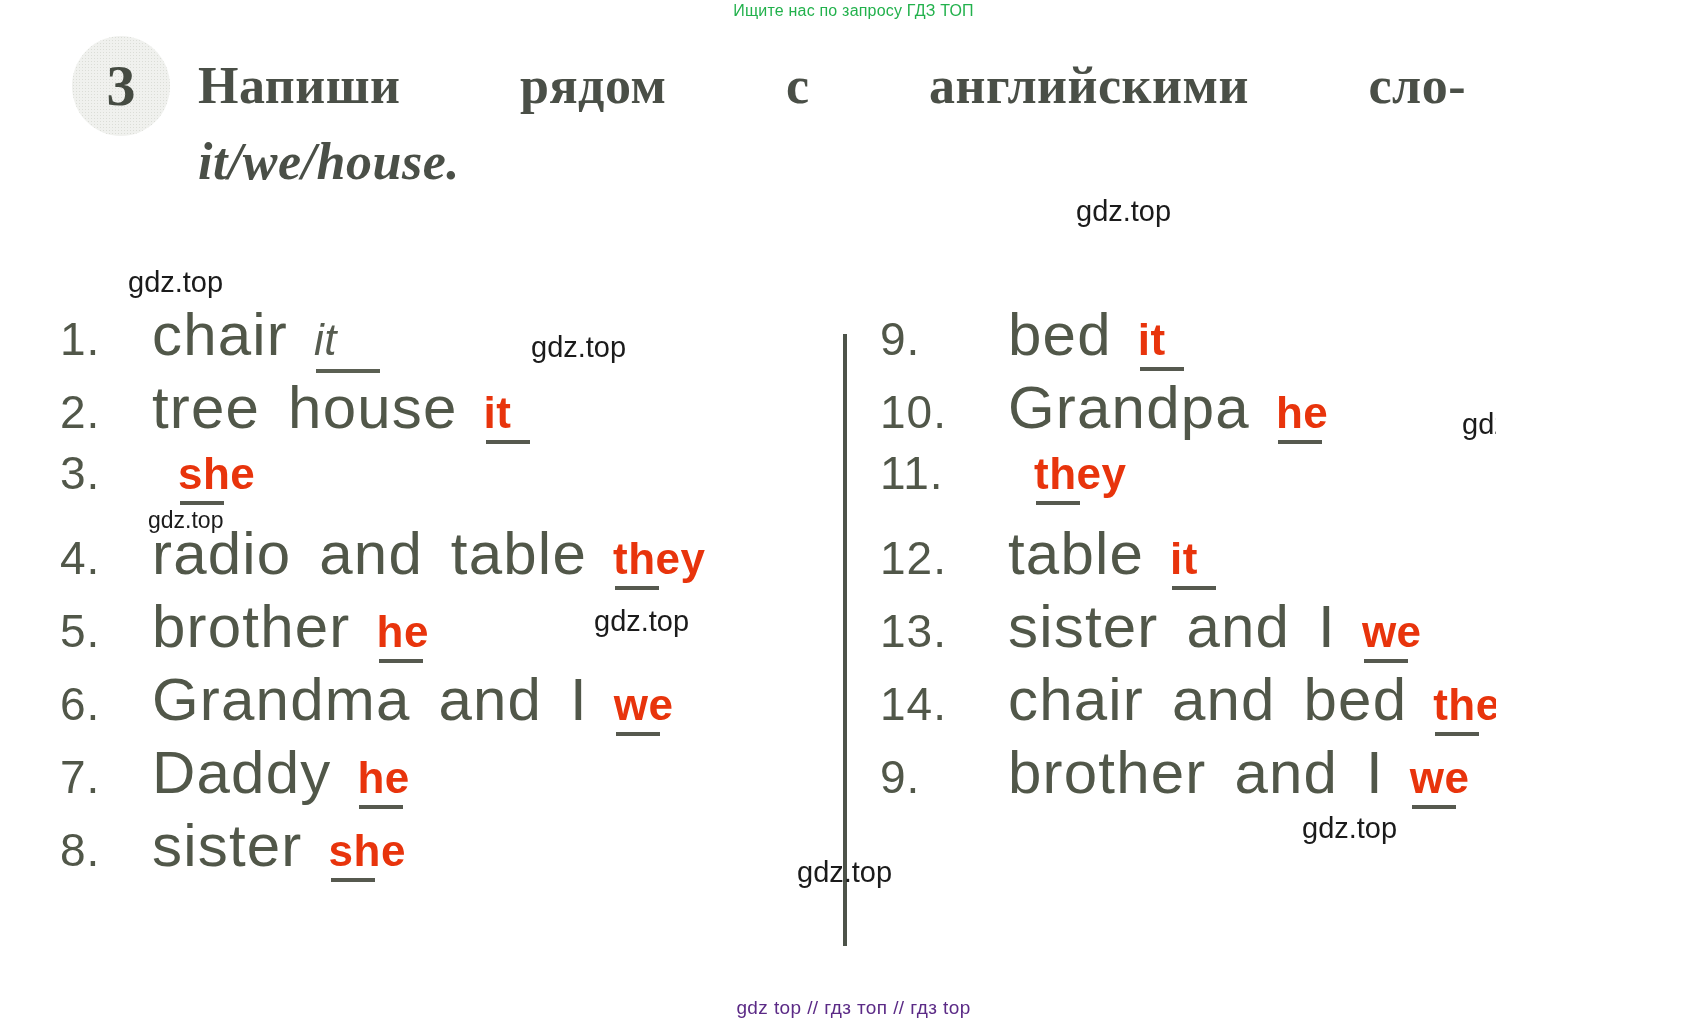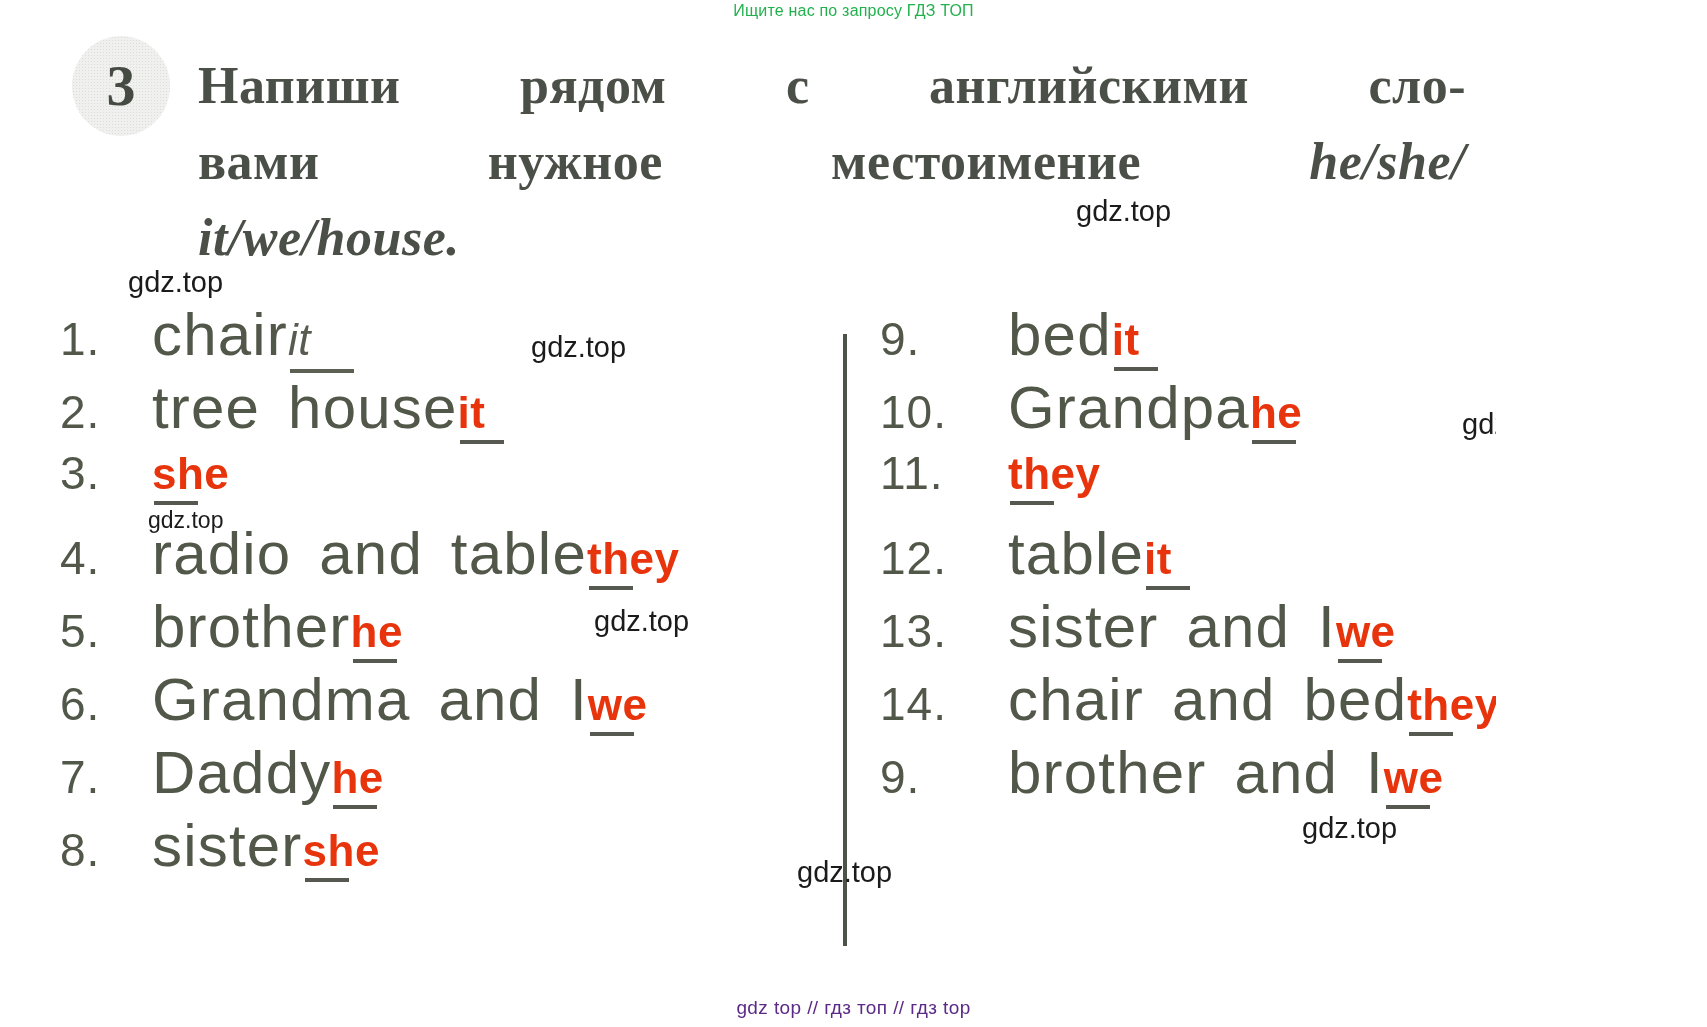--- a/index.html
+++ b/index.html
@@ -129,20 +129,21 @@
   .term {
     font-size: 60px;
     color: #515749;
     letter-spacing: 1.2px;
     word-spacing: 10px;
   }
 
   .answer-wrap {
     position: relative;
     display: inline-block;
+    margin-left: 26px;
   }
   .answer {
     font-size: 44px;
     font-weight: bold;
     color: #e8340c;
     letter-spacing: 0.5px;
     position: relative;
     z-index: 2;
   }
   .blank-line {
@@ -194,21 +195,20 @@
 
 <div class="page">
 
   <div class="top-banner" style="color: rgb(34, 177, 76);">Ищите нас по запросу ГДЗ ТОП</div>
 
   <div class="num-badge"></div>
   <div class="num-badge-text">3</div>
 
   <div class="instruction">
     <span class="ln ln-just">Напиши рядом с английскими сло-</span>
-    <span class="ln ln-just"><span>вами нужное местоимение </span><span class="it">he/she/</span></span>
     <span class="ln it">it/we/house.</span>
   </div>
 
   <div class="divider"></div>
 
   <div class="col col-left">
       <div class="row">
         <span class="idx">1.</span>
         <span class="term">chair</span>
         <span class="answer-wrap sample"><span class="blank-line"></span><span class="answer sample">it</span></span>

